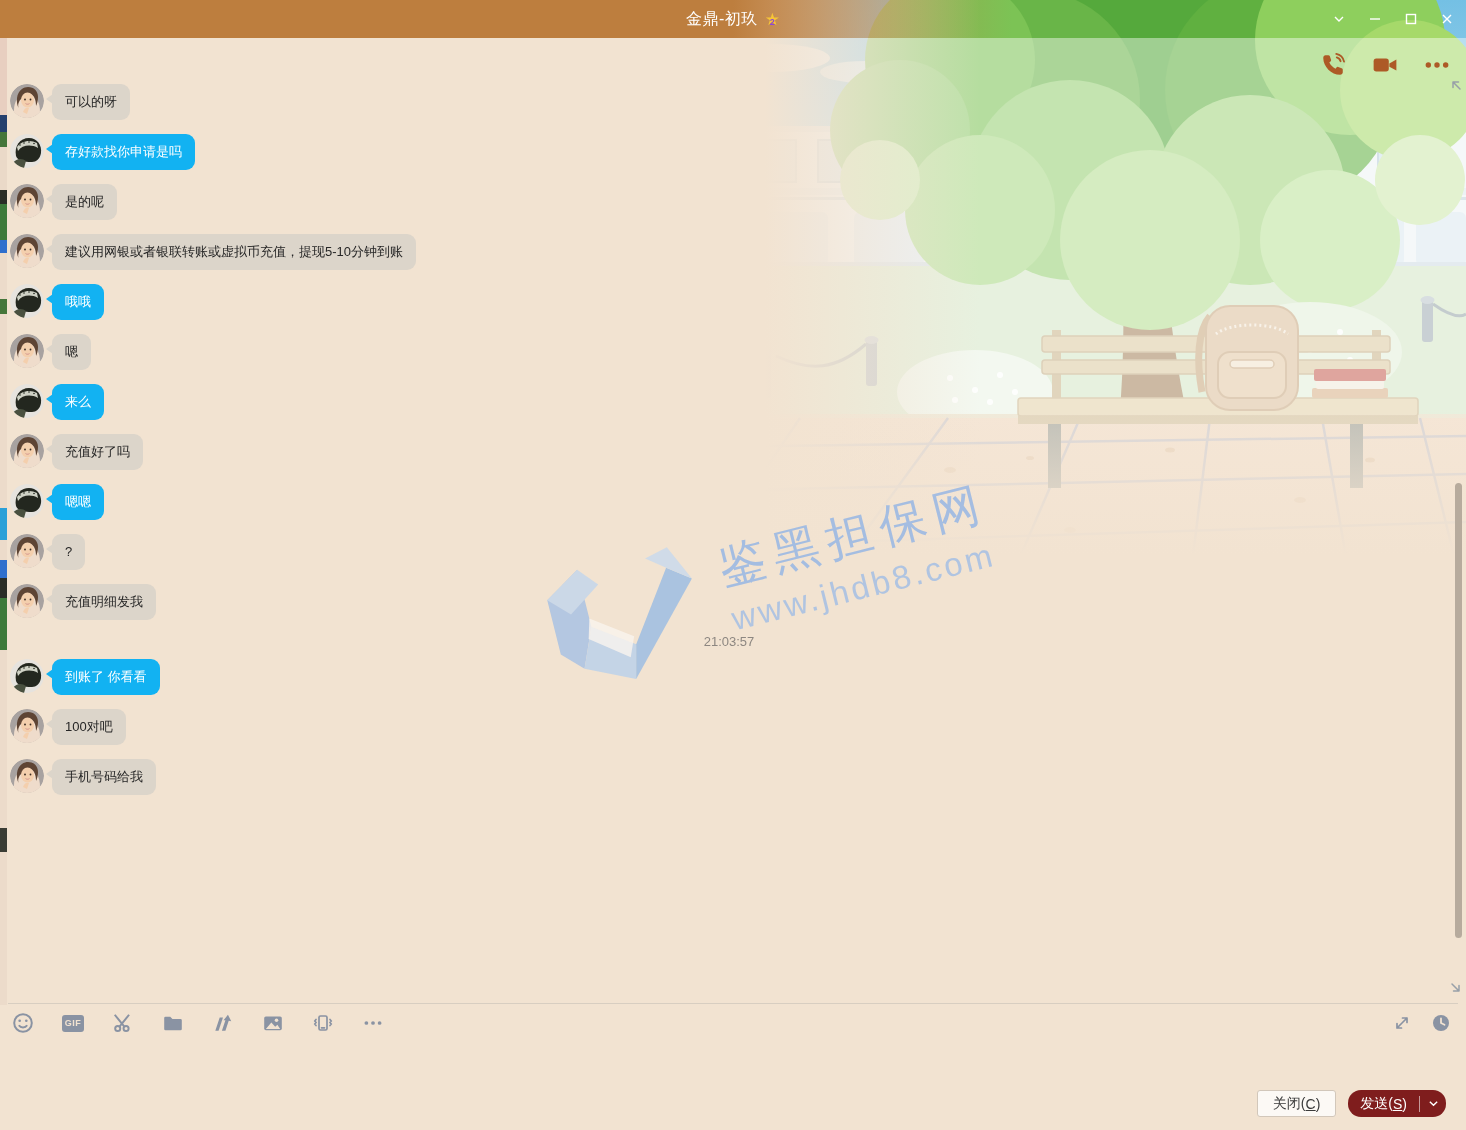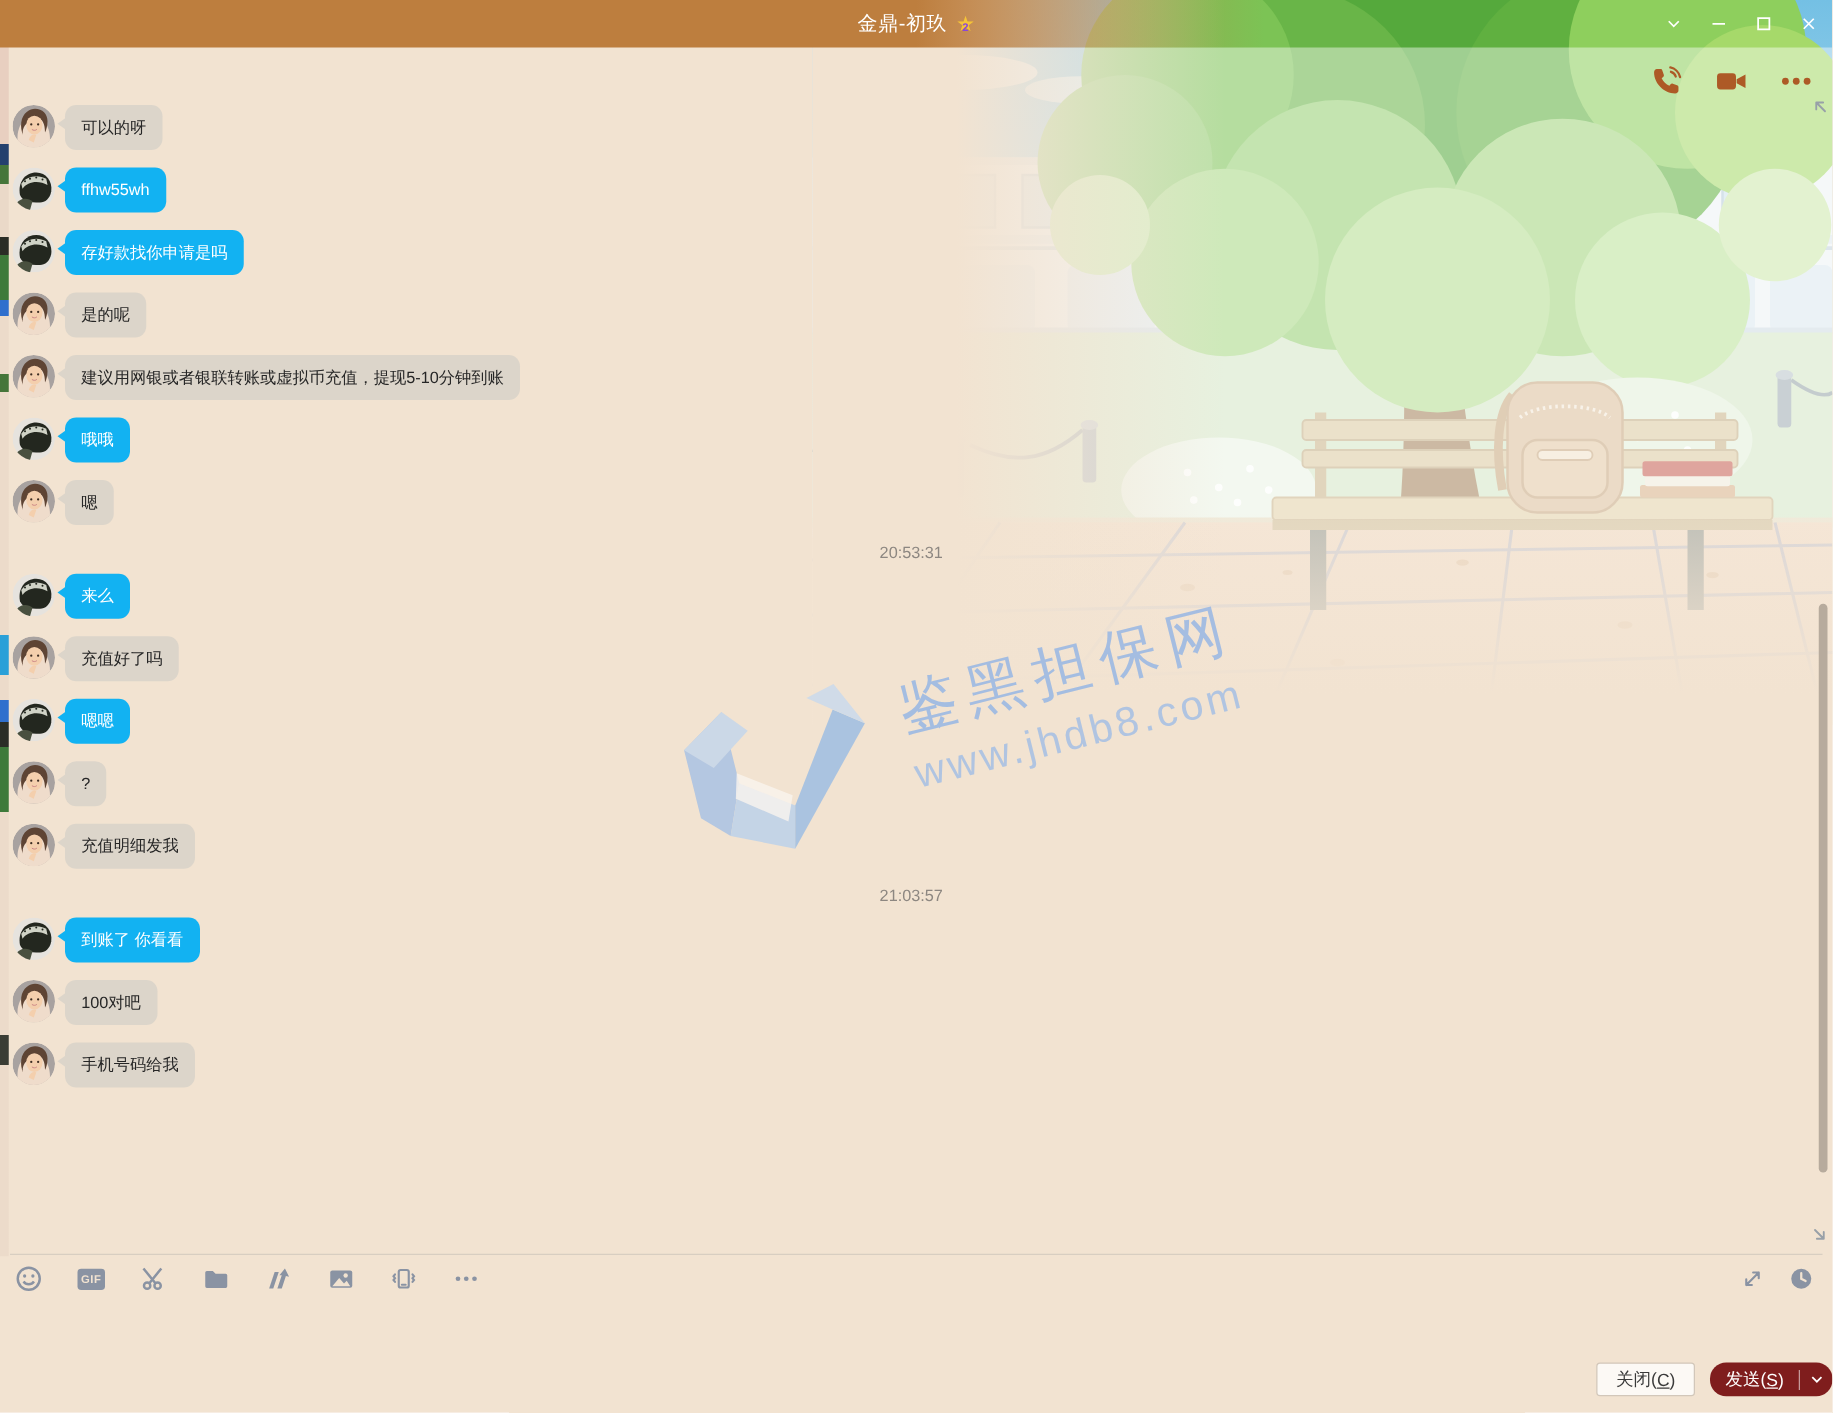--- a/index.html
+++ b/index.html
@@ -64,21 +64,21 @@
 
   
   .chat-divider{ position:absolute; left:8px; right:8px; top:1003px; border-top:1px solid #d8cec1; z-index:4; }
   .toolbar{ position:absolute; left:12px; top:1007px; height:32px; display:flex; align-items:center; gap:28px; z-index:5; }
   .tool-right{ position:absolute; right:14px; top:1007px; height:32px; display:flex; align-items:center; gap:17px; z-index:5; }
   .tool-btn{ width:22px; height:22px; display:flex; align-items:center; justify-content:center; cursor:pointer; }
   .gif-badge{ background:#8a93a3; color:#f2e3d1; font-size:9px; font-weight:bold;
     padding:4px 3px; border-radius:3px; line-height:9px; letter-spacing:.5px; }
 
   
-  .footer{ position:absolute; right:0; bottom:13px; display:flex; align-items:center; gap:12px; z-index:6; }
+  .footer{ position:absolute; right:20px; bottom:13px; display:flex; align-items:center; gap:12px; z-index:6; }
   .btn-close{ height:27px; padding:0 15px; background:#fcf9f5; border:1px solid #d2c7ba; border-radius:3px;
     font-size:14px; color:#3a3a3a; display:flex; align-items:center; cursor:pointer; }
   .btn-send{ height:27px; background:#7f1d1d; border-radius:13px; color:#fff; font-size:14px;
     display:flex; align-items:center; cursor:pointer; }
   .btn-send .lbl{ padding:0 12px; display:flex; align-items:center; }
   .btn-send .vline{ width:1px; height:16px; background:rgba(255,255,255,.55); }
   .btn-send .chev{ width:26px; display:flex; align-items:center; justify-content:center; }
   .ukey{ text-decoration:underline; }
 
   
@@ -265,111 +265,93 @@
               <circle cx="20.5" cy="15.5" r=".9" fill="#3c2c22"></circle>
         <path d="M15.5,19.5 c1.2,1 2.8,1 4,0" stroke="#c88" stroke-width=".8" fill="none"></path>
       </svg>
 
     </span>
     <span class="bubble gray">
       <span class="bubble-text">可以的呀</span>
     </span>
   </div>
 
+
   <div class="msg-row">
     <span class="avatar male">
 
       <svg class="av-m" viewBox="0 0 34 34">
         <circle cx="17" cy="17" r="17" fill="#e6e3de"></circle>
         <path d="M6,22 C4,12 10,4 19,4 C27,4 32,11 31,19 C30,25 26,28 22,28 C13,28 8,27 6,22 Z" fill="#23271f"></path>
         <path d="M7,13 C11,7 20,5 27,9 L28,14 C21,10 12,11 8,17 Z" fill="#cfd2c6"></path>
         <circle cx="10" cy="11" r=".8" fill="#23271f"></circle>
               <circle cx="14" cy="9" r=".8" fill="#23271f"></circle>
         <circle cx="19" cy="8" r=".8" fill="#23271f"></circle>
               <circle cx="24" cy="9.5" r=".8" fill="#23271f"></circle>
         <path d="M2,30 C6,24 12,24 16,27 L14,34 L4,34 Z" fill="#49503f"></path>
       </svg>
     </span>
     <span class="bubble blue">
-      <span class="bubble-text">ffhw55wh</span>
+      <span class="bubble-text">存好款找你申请是吗</span>
+    </span>
+  </div>
+
+  <div class="msg-row">
+    <span class="avatar female">
+      <svg class="av-f" viewBox="0 0 34 34">
+        <circle cx="17" cy="17" r="17" fill="#a8a2a0"></circle>
+        <path d="M4,26 C4,18 8,10 17,10 C26,10 30,18 30,28 L30,34 L4,34 Z" fill="#efdccb"></path>
+        <path d="M7,14 C8,6 14,3 18,3 C24,3 28,7 28,13 C28,17 27,20 26,22 C26,15 24,12 21,10 C17,13 11,13 9,18 C8,20 8,22 8.5,24 C7,21 6.6,17 7,14 Z" fill="#5e4434"></path>
+        <ellipse cx="17.5" cy="16" rx="6.5" ry="7.5" fill="#f4cfad"></ellipse>
+        <path d="M13,28 C14,24 17,23 19,24 L17,30 Z" fill="#f4cfad"></path>
+        <circle cx="15" cy="15.5" r=".9" fill="#3c2c22"></circle>
+              <circle cx="20.5" cy="15.5" r=".9" fill="#3c2c22"></circle>
+        <path d="M15.5,19.5 c1.2,1 2.8,1 4,0" stroke="#c88" stroke-width=".8" fill="none"></path>
+      </svg>
+
+    </span>
+    <span class="bubble gray">
+      <span class="bubble-text">是的呢</span>
+    </span>
+  </div>
+
+  <div class="msg-row">
+    <span class="avatar female">
+      <svg class="av-f" viewBox="0 0 34 34">
+        <circle cx="17" cy="17" r="17" fill="#a8a2a0"></circle>
+        <path d="M4,26 C4,18 8,10 17,10 C26,10 30,18 30,28 L30,34 L4,34 Z" fill="#efdccb"></path>
+        <path d="M7,14 C8,6 14,3 18,3 C24,3 28,7 28,13 C28,17 27,20 26,22 C26,15 24,12 21,10 C17,13 11,13 9,18 C8,20 8,22 8.5,24 C7,21 6.6,17 7,14 Z" fill="#5e4434"></path>
+        <ellipse cx="17.5" cy="16" rx="6.5" ry="7.5" fill="#f4cfad"></ellipse>
+        <path d="M13,28 C14,24 17,23 19,24 L17,30 Z" fill="#f4cfad"></path>
+        <circle cx="15" cy="15.5" r=".9" fill="#3c2c22"></circle>
+              <circle cx="20.5" cy="15.5" r=".9" fill="#3c2c22"></circle>
+        <path d="M15.5,19.5 c1.2,1 2.8,1 4,0" stroke="#c88" stroke-width=".8" fill="none"></path>
+      </svg>
+
+    </span>
+    <span class="bubble gray">
+      <span class="bubble-text">建议用网银或者银联转账或虚拟币充值，提现5-10分钟到账</span>
     </span>
   </div>
 
   <div class="msg-row">
     <span class="avatar male">
 
       <svg class="av-m" viewBox="0 0 34 34">
         <circle cx="17" cy="17" r="17" fill="#e6e3de"></circle>
         <path d="M6,22 C4,12 10,4 19,4 C27,4 32,11 31,19 C30,25 26,28 22,28 C13,28 8,27 6,22 Z" fill="#23271f"></path>
         <path d="M7,13 C11,7 20,5 27,9 L28,14 C21,10 12,11 8,17 Z" fill="#cfd2c6"></path>
         <circle cx="10" cy="11" r=".8" fill="#23271f"></circle>
               <circle cx="14" cy="9" r=".8" fill="#23271f"></circle>
         <circle cx="19" cy="8" r=".8" fill="#23271f"></circle>
               <circle cx="24" cy="9.5" r=".8" fill="#23271f"></circle>
         <path d="M2,30 C6,24 12,24 16,27 L14,34 L4,34 Z" fill="#49503f"></path>
       </svg>
     </span>
     <span class="bubble blue">
-      <span class="bubble-text">存好款找你申请是吗</span>
-    </span>
-  </div>
-
-  <div class="msg-row">
-    <span class="avatar female">
-      <svg class="av-f" viewBox="0 0 34 34">
-        <circle cx="17" cy="17" r="17" fill="#a8a2a0"></circle>
-        <path d="M4,26 C4,18 8,10 17,10 C26,10 30,18 30,28 L30,34 L4,34 Z" fill="#efdccb"></path>
-        <path d="M7,14 C8,6 14,3 18,3 C24,3 28,7 28,13 C28,17 27,20 26,22 C26,15 24,12 21,10 C17,13 11,13 9,18 C8,20 8,22 8.5,24 C7,21 6.6,17 7,14 Z" fill="#5e4434"></path>
-        <ellipse cx="17.5" cy="16" rx="6.5" ry="7.5" fill="#f4cfad"></ellipse>
-        <path d="M13,28 C14,24 17,23 19,24 L17,30 Z" fill="#f4cfad"></path>
-        <circle cx="15" cy="15.5" r=".9" fill="#3c2c22"></circle>
-              <circle cx="20.5" cy="15.5" r=".9" fill="#3c2c22"></circle>
-        <path d="M15.5,19.5 c1.2,1 2.8,1 4,0" stroke="#c88" stroke-width=".8" fill="none"></path>
-      </svg>
-
-    </span>
-    <span class="bubble gray">
-      <span class="bubble-text">是的呢</span>
-    </span>
-  </div>
-
-  <div class="msg-row">
-    <span class="avatar female">
-      <svg class="av-f" viewBox="0 0 34 34">
-        <circle cx="17" cy="17" r="17" fill="#a8a2a0"></circle>
-        <path d="M4,26 C4,18 8,10 17,10 C26,10 30,18 30,28 L30,34 L4,34 Z" fill="#efdccb"></path>
-        <path d="M7,14 C8,6 14,3 18,3 C24,3 28,7 28,13 C28,17 27,20 26,22 C26,15 24,12 21,10 C17,13 11,13 9,18 C8,20 8,22 8.5,24 C7,21 6.6,17 7,14 Z" fill="#5e4434"></path>
-        <ellipse cx="17.5" cy="16" rx="6.5" ry="7.5" fill="#f4cfad"></ellipse>
-        <path d="M13,28 C14,24 17,23 19,24 L17,30 Z" fill="#f4cfad"></path>
-        <circle cx="15" cy="15.5" r=".9" fill="#3c2c22"></circle>
-              <circle cx="20.5" cy="15.5" r=".9" fill="#3c2c22"></circle>
-        <path d="M15.5,19.5 c1.2,1 2.8,1 4,0" stroke="#c88" stroke-width=".8" fill="none"></path>
-      </svg>
-
-    </span>
-    <span class="bubble gray">
-      <span class="bubble-text">建议用网银或者银联转账或虚拟币充值，提现5-10分钟到账</span>
-    </span>
-  </div>
-
-  <div class="msg-row">
-    <span class="avatar male">
-
-      <svg class="av-m" viewBox="0 0 34 34">
-        <circle cx="17" cy="17" r="17" fill="#e6e3de"></circle>
-        <path d="M6,22 C4,12 10,4 19,4 C27,4 32,11 31,19 C30,25 26,28 22,28 C13,28 8,27 6,22 Z" fill="#23271f"></path>
-        <path d="M7,13 C11,7 20,5 27,9 L28,14 C21,10 12,11 8,17 Z" fill="#cfd2c6"></path>
-        <circle cx="10" cy="11" r=".8" fill="#23271f"></circle>
-              <circle cx="14" cy="9" r=".8" fill="#23271f"></circle>
-        <circle cx="19" cy="8" r=".8" fill="#23271f"></circle>
-              <circle cx="24" cy="9.5" r=".8" fill="#23271f"></circle>
-        <path d="M2,30 C6,24 12,24 16,27 L14,34 L4,34 Z" fill="#49503f"></path>
-      </svg>
-    </span>
-    <span class="bubble blue">
       <span class="bubble-text">哦哦</span>
     </span>
   </div>
 
   <div class="msg-row">
     <span class="avatar female">
       <svg class="av-f" viewBox="0 0 34 34">
         <circle cx="17" cy="17" r="17" fill="#a8a2a0"></circle>
         <path d="M4,26 C4,18 8,10 17,10 C26,10 30,18 30,28 L30,34 L4,34 Z" fill="#efdccb"></path>
         <path d="M7,14 C8,6 14,3 18,3 C24,3 28,7 28,13 C28,17 27,20 26,22 C26,15 24,12 21,10 C17,13 11,13 9,18 C8,20 8,22 8.5,24 C7,21 6.6,17 7,14 Z" fill="#5e4434"></path>
@@ -379,21 +361,20 @@
               <circle cx="20.5" cy="15.5" r=".9" fill="#3c2c22"></circle>
         <path d="M15.5,19.5 c1.2,1 2.8,1 4,0" stroke="#c88" stroke-width=".8" fill="none"></path>
       </svg>
 
     </span>
     <span class="bubble gray">
       <span class="bubble-text">嗯</span>
     </span>
   </div>
 
-  <div class="time-row">20:53:31</div>
 
   <div class="msg-row">
     <span class="avatar male">
 
       <svg class="av-m" viewBox="0 0 34 34">
         <circle cx="17" cy="17" r="17" fill="#e6e3de"></circle>
         <path d="M6,22 C4,12 10,4 19,4 C27,4 32,11 31,19 C30,25 26,28 22,28 C13,28 8,27 6,22 Z" fill="#23271f"></path>
         <path d="M7,13 C11,7 20,5 27,9 L28,14 C21,10 12,11 8,17 Z" fill="#cfd2c6"></path>
         <circle cx="10" cy="11" r=".8" fill="#23271f"></circle>
               <circle cx="14" cy="9" r=".8" fill="#23271f"></circle>

